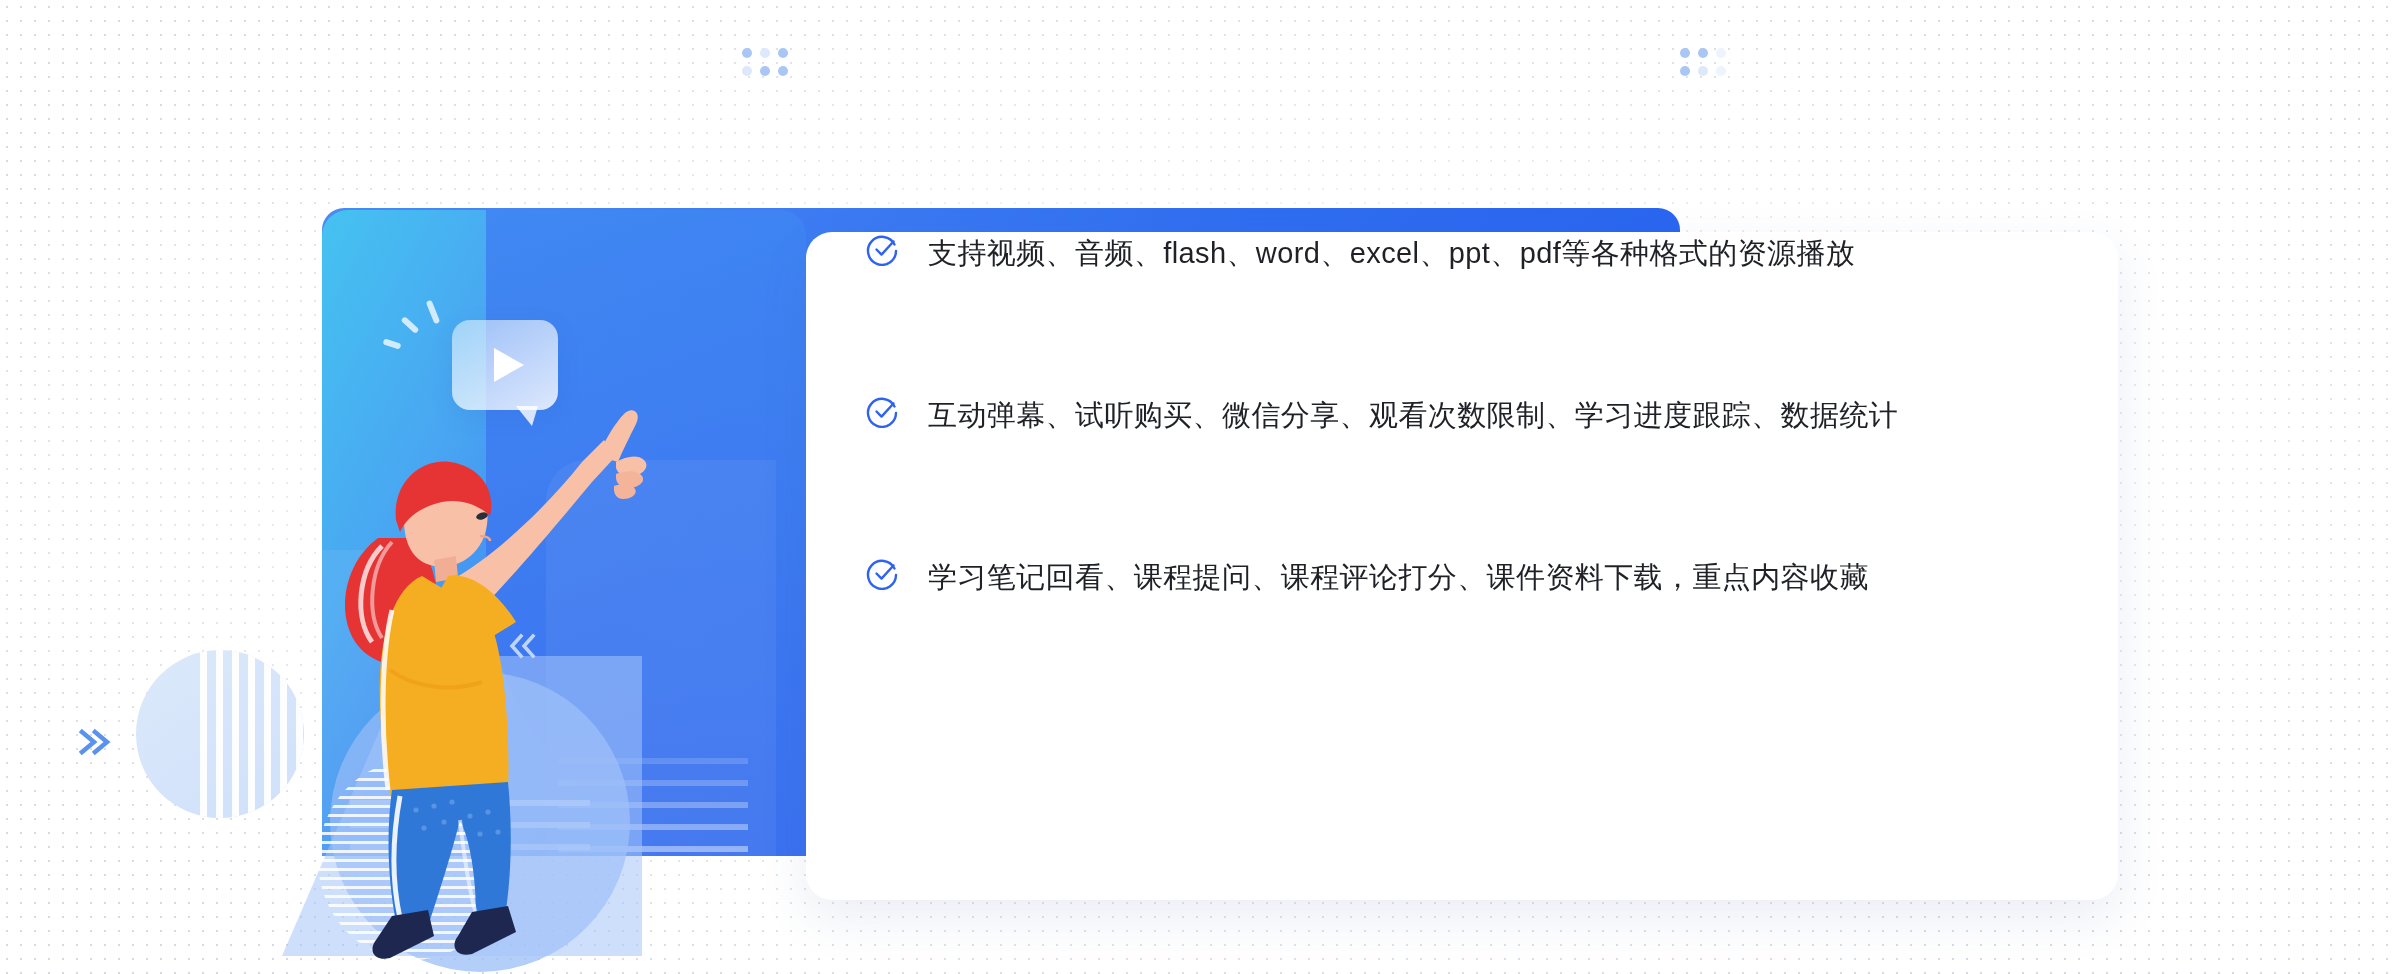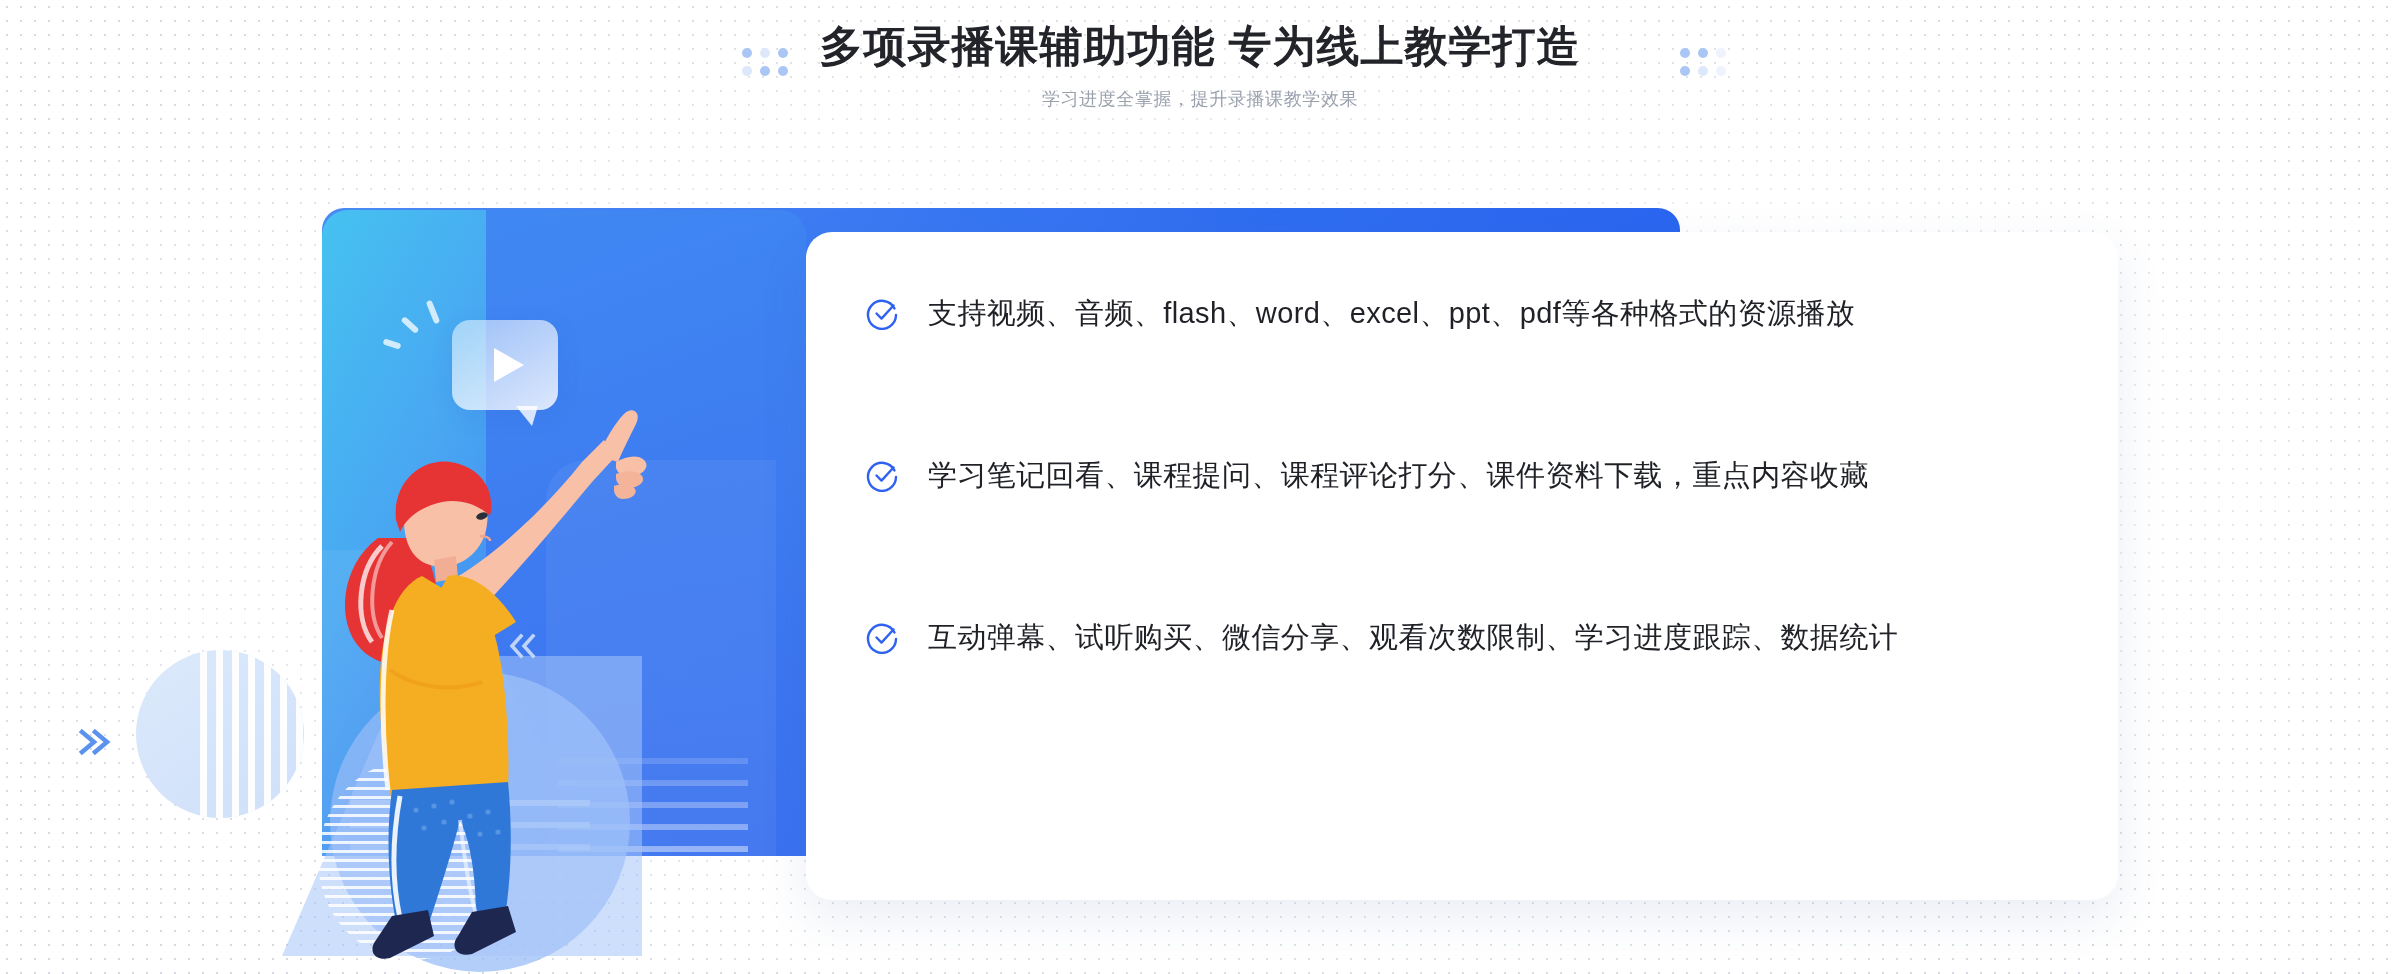--- a/index.html
+++ b/index.html
@@ -231,21 +231,21 @@
     background: #ffffff;
     border-radius: 26px;
     box-shadow: 0 18px 48px rgba(60,90,160,.10);
     z-index: 8;
     overflow: hidden;
   }
   #card-list { position: absolute; inset: 0; }
   .row {
     position: absolute; left: 0; width: 100%;
     height: 162px;
-    display: flex; align-items: center;
+    display: flex; align-items: flex-start;
   }
   .row:nth-child(1) { top: 0px; }
   .row:nth-child(2) { top: 162px; }
   .row:nth-child(3) { top: 324px; }
   .row:nth-child(4) { top: 486px; }
   .row.hl {
     background: linear-gradient(90deg, #f4f6fc 0%, #f7f8fd 45%, #fdfdff 100%);
   }
   .row .check { flex: 0 0 auto; margin-left: 60px; width: 34px; height: 34px; }
   .row .txt {
@@ -258,24 +258,20 @@
   }
 </style>
 </head>
 <body>
 
 <div id="stage">
 
   <div id="dot-grid"></div>
   <div id="dot-fade"></div>
 
-  <div id="header">
-    <div id="title">多项录播课辅助功能 专为线上教学打造</div>
-    <div id="subtitle">学习进度全掌握，提升录播课教学效果</div>
-  </div>
 
   <div class="dot-cluster left">
     <i></i>
     <i class="faint"></i>
     <i></i>
     <i class="faint"></i>
     <i></i>
     <i></i>
   </div>
 
@@ -389,27 +385,27 @@
         </svg>
         <div class="txt">支持视频、音频、flash、word、excel、ppt、pdf等各种格式的资源播放</div>
       </div>
 
 
       <div class="row">
         <svg class="check" viewBox="0 0 34 34">
           <path d="M28.5 12.5 A14 14 0 1 0 30 19" fill="none" stroke="#2f62f0" stroke-width="2.4" stroke-linecap="round"></path>
           <path d="M10.5 17.5 L15.5 22.6 L27.5 9.5" fill="none" stroke="#2f62f0" stroke-width="2.4" stroke-linecap="round" stroke-linejoin="round"></path>
         </svg>
-        <div class="txt">学习笔记回看、课程提问、课程评论打分、课件资料下载，重点内容收藏</div>
+        <div class="txt">互动弹幕、试听购买、微信分享、观看次数限制、学习进度跟踪、数据统计</div>
       </div>
 
       <div class="row">
         <svg class="check" viewBox="0 0 34 34">
           <path d="M28.5 12.5 A14 14 0 1 0 30 19" fill="none" stroke="#2f62f0" stroke-width="2.4" stroke-linecap="round"></path>
           <path d="M10.5 17.5 L15.5 22.6 L27.5 9.5" fill="none" stroke="#2f62f0" stroke-width="2.4" stroke-linecap="round" stroke-linejoin="round"></path>
         </svg>
-        <div class="txt">互动弹幕、试听购买、微信分享、观看次数限制、学习进度跟踪、数据统计</div>
+        <div class="txt">学习笔记回看、课程提问、课程评论打分、课件资料下载，重点内容收藏</div>
       </div>
 
     </div>
   </div>
 
 </div>
 
 </body></html>

